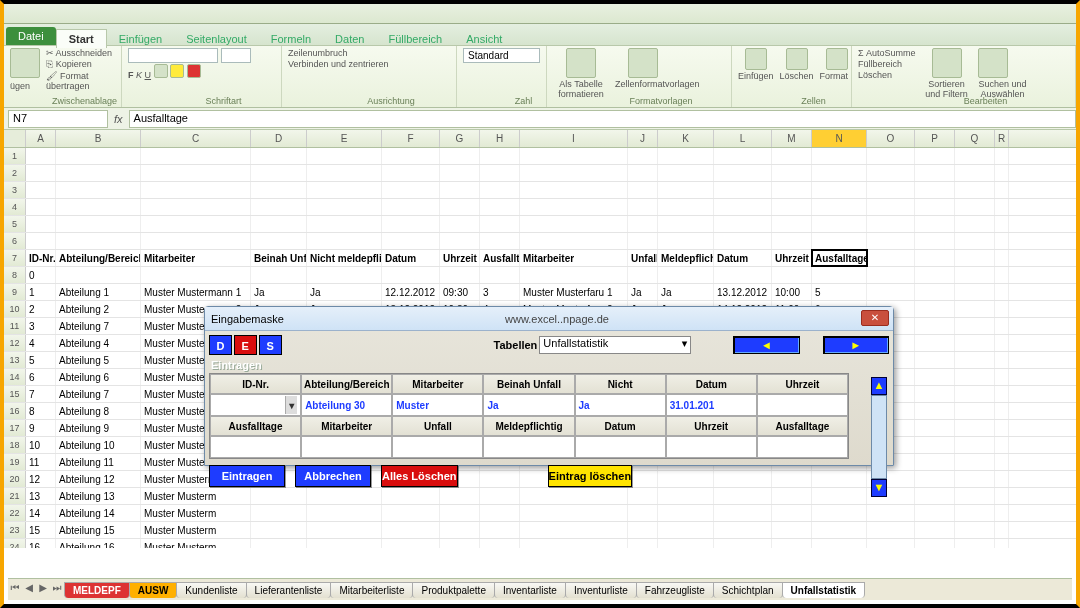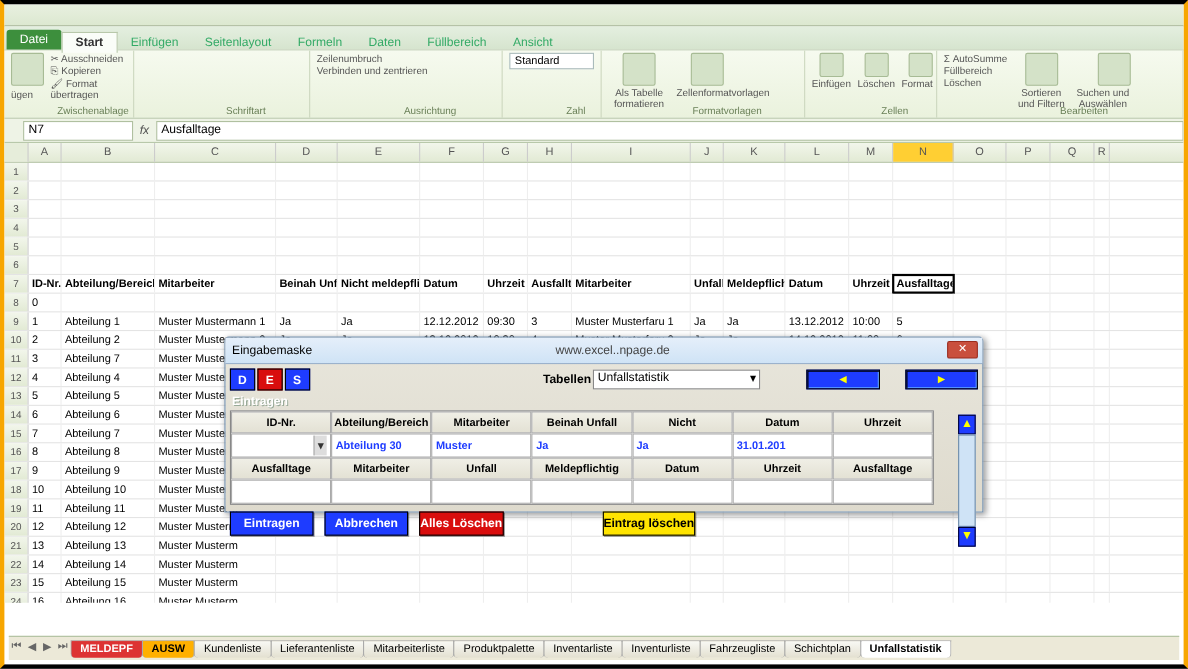--- a/index.html
+++ b/index.html
@@ -43,21 +43,21 @@
   }
   .ribgroup .gtitle { text-align:center; font-size:9px; color:#6a8058; position:absolute; bottom:1px; left:0; right:0;margin-left:44px;}
   .ribicon { width:22px; height:22px; background:#d4e2c8; border:1px solid #a7bb95; border-radius:2px; display:inline-block;}
   .ribiconbig { width:30px; height:30px; background:#d4e2c8; border:1px solid #a7bb95; border-radius:2px; display:inline-block;}
   .ribitems { display:flex; gap:6px; align-items:flex-start; flex:1;}
   .stack { display:flex; flex-direction:column; gap:1px; font-size:9px;}
   .ribinput { height:15px; border:1px solid #abb; background:#fff; font-size:10px; padding:0 4px;}
 
   
   .fbar { height:22px; background:#eef3e6; border-bottom:1px solid #b8c8aa; display:flex; align-items:center;}
-  .namebox { width:100px; height:18px; border:1px solid #b0c0a0; background:#fff; margin-left:17px; padding:1px 4px; font-size:11px;}
+  .namebox { width:100px; height:18px; border:1px solid #b0c0a0; background:#fff; margin-left:4px; padding:1px 4px; font-size:11px;}
   .fx { margin:0 6px; font-style:italic; color:#555;}
   .formula { flex:1; height:18px; border:1px solid #b0c0a0; background:#fff; padding:1px 4px; font-size:11px;}
 
   
   .grid { position:relative; }
   .colhdr { display:flex; height:18px; background:linear-gradient(#f2f6eb,#e2ead4); border-bottom:1px solid #b0c0a0;}
   .corner{ width:22px; border-right:1px solid #ccc; background:#e6edda;}
   .ch { border-right:1px solid #ccc; text-align:center; line-height:18px; color:#555; font-size:10px;}
   .ch.sel { background:#ffcf33; }
 
@@ -166,20 +166,33 @@
       </div>
       <div class="stack">
         <span>✂ <span>Ausschneiden</span></span>
         <span>⎘ <span>Kopieren</span></span>
         <span>🖌 <span>Format übertragen</span></span>
       </div>
     </div>
     <div class="gtitle">Zwischenablage</div>
   </div>
   <div class="ribgroup" style="width:160px;">
+    <div class="ribitems">
+      <div class="stack" style="width:100%;">
+        <div><input class="ribinput" style="width: 90px;"> <input class="ribinput" style="width: 30px;"></div>
+        <div>
+          <b>F</b>
+          <i>K</i>
+          <u>U</u>
+          <span class="ribicon" style="width:14px;height:14px"></span>
+          <span class="ribicon" style="width:14px;height:14px;background:#ffeb3b"></span>
+          <span class="ribicon" style="width:14px;height:14px;background:#d33"></span>
+        </div>
+      </div>
+    </div>
     <div class="gtitle">Schriftart</div>
   </div>
   <div class="ribgroup" style="width:175px;">
     <div class="ribitems">
         <div class="stack">
       <span>Zeilenumbruch</span>
       <span>Verbinden und zentrieren</span>
     </div>
       </div>
     <div class="gtitle">Ausrichtung</div>
@@ -226,21 +239,21 @@
     <div class="ribitems">
       <div class="stack">
         <span>Σ <span>AutoSumme</span></span>
         <span>Füllbereich</span>
         <span>Löschen</span>
       </div>
       <div class="stack" style="align-items:center;">
           <span class="ribiconbig"></span>
           <span style="width:50px;text-align:center;">Sortieren und Filtern</span>
         </div>
-      <div class="stack" style="align-items:flex-end;">
+      <div class="stack" style="align-items:flex-start;">
           <span class="ribiconbig"></span>
           <span style="width:50px;text-align:center;">Suchen und Auswählen</span>
         </div>
     </div>
     <div class="gtitle">Bearbeiten</div>
   </div>
 </div>
 
 <div class="fbar">
   <div class="namebox">N7</div>

